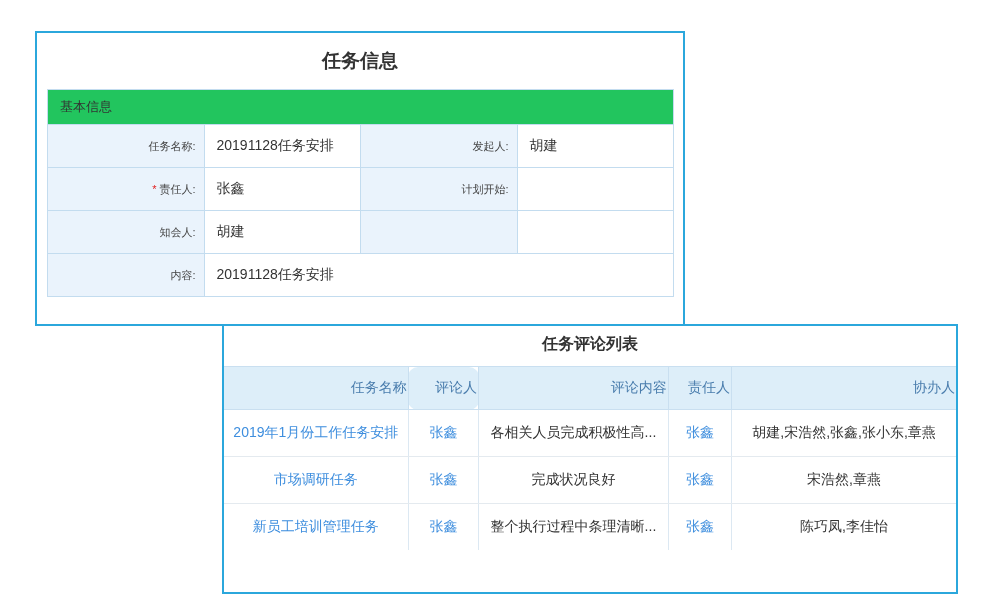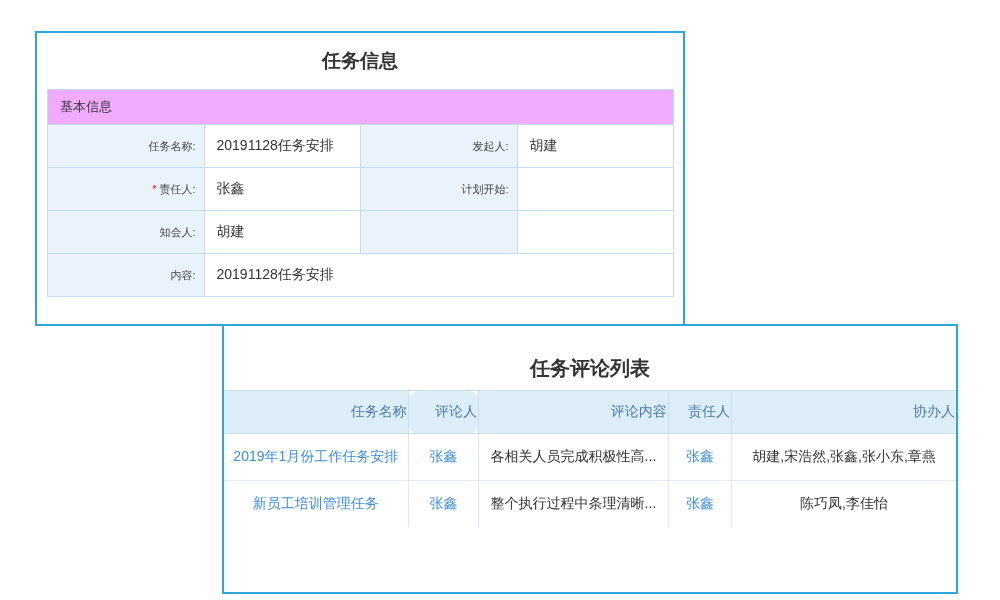--- a/index.html
+++ b/index.html
@@ -11,33 +11,33 @@
   .panel{
     position:absolute;background:#fff;border:2px solid #2BA7DC;
     box-sizing:border-box;overflow:hidden;
   }
   #task-info-panel{left:35px;top:31px;width:650px;height:295px;z-index:1;}
   #comment-panel{left:222px;top:324px;width:736px;height:270px;z-index:2;}
   .panel-title{
     text-align:center;font-weight:bold;color:#333;margin:0;
   }
   #task-info-panel .panel-title{font-size:19px;line-height:26px;padding-top:15px;}
-  #comment-panel .panel-title{font-size:20px;line-height:28px;padding-top:28px;}
+  #comment-panel .panel-title{font-size:16px;line-height:28px;padding-top:4px;}
 
   
   table{border-collapse:collapse;}
   #info-table{
     width:627px;margin:15px 10px 0 10px;table-layout:fixed;
   }
   #info-table td{
     border:1px solid #C3DCEF;height:40px;font-size:11px;
     overflow:hidden;white-space:nowrap;
   }
   #info-table .section-header{
-    background:#f0abfc;height:32px;text-align:left;
+    background:#22c55e;height:32px;text-align:left;
     padding-left:12px;color:#333;font-size:13px;
   }
   #info-table .lbl{
     background:#EAF3FC;text-align:right;padding-right:8px;color:#444;
   }
   #info-table .val{
     background:#fff;text-align:left;padding-left:12px;color:#333;font-size:14px;
   }
   #info-table .c1{width:93px;}
   #info-table .c2{width:222px;}
@@ -129,20 +129,33 @@
       <td>
         <span class="blue-link">张鑫</span>
       </td>
       <td>各相关人员完成积极性高...</td>
       <td>
         <span class="blue-link">张鑫</span>
       </td>
       <td>胡建,宋浩然,张鑫,张小东,章燕</td>
     </tr>
 
+    <tr>
+      <td>
+        <span class="blue-link">市场调研任务</span>
+      </td>
+      <td>
+        <span class="blue-link">张鑫</span>
+      </td>
+      <td>完成状况良好</td>
+      <td>
+        <span class="blue-link">张鑫</span>
+      </td>
+      <td>宋浩然,章燕</td>
+    </tr>
 
 
     <tr>
       <td>
         <span class="blue-link">新员工培训管理任务</span>
       </td>
       <td>
         <span class="blue-link">张鑫</span>
       </td>
       <td>整个执行过程中条理清晰...</td>

